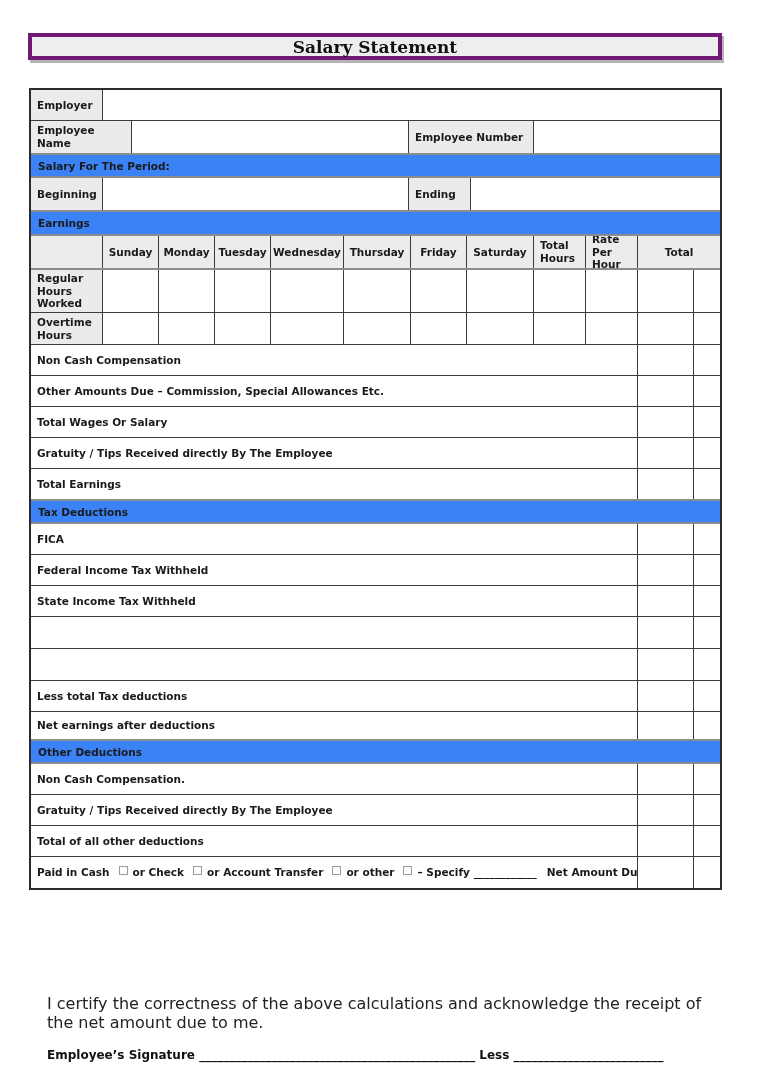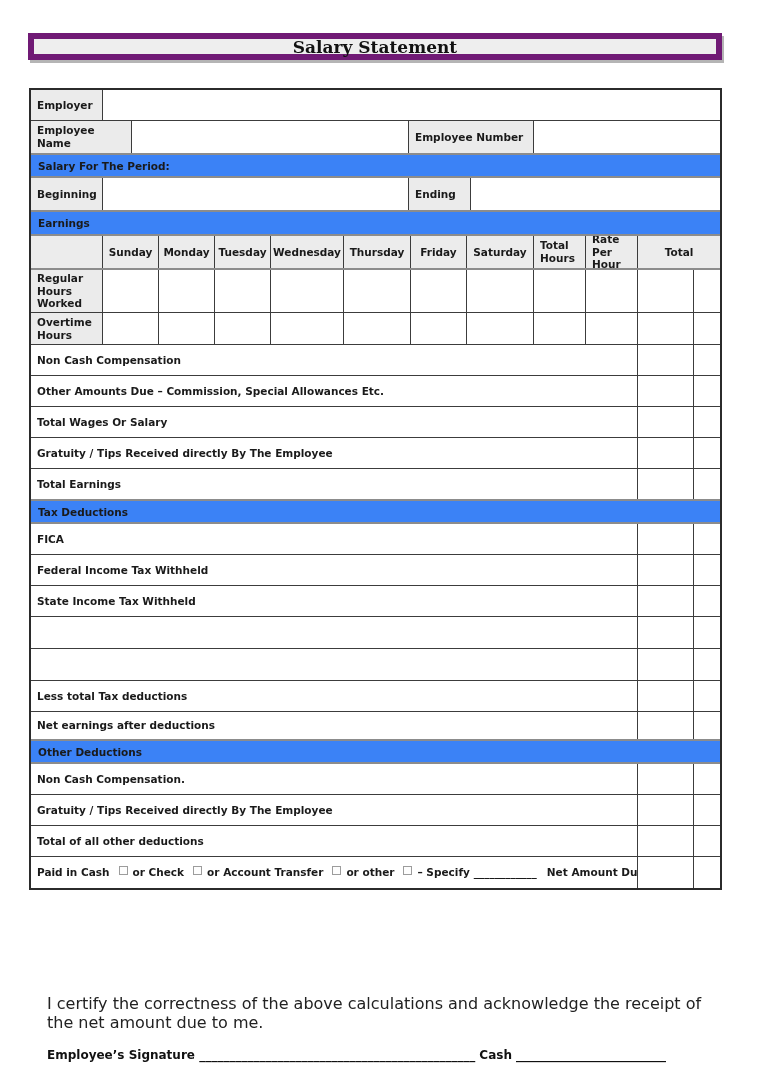--- a/index.html
+++ b/index.html
@@ -4,21 +4,21 @@
 <style>
   html,body{margin:0;padding:0;background:#fff;}
   .sheet{
     width:768px;height:1074px;position:relative;background:#ffffff;
     font-family:"DejaVu Sans","Liberation Sans",sans-serif;color:#1a1a1a;
     overflow:hidden;
   }
   
   .titlebar{
     margin:33px 0 0 28px;width:694px;height:27px;box-sizing:border-box;
-    border:6px solid #701a75;background:#eeeeee;
+    border:4px solid #701a75;background:#eeeeee;
     box-shadow:2px 3px 0 #b5b5b5;
     display:flex;align-items:center;justify-content:center;text-align:center;
   }
   .titlebar h1{
     margin:0;font-family:"DejaVu Serif","Liberation Serif",serif;
     font-size:17px;font-weight:bold;color:#111;
   }
   
   .ftable{
     margin:28px 0 0 29px;width:689px;border:2px solid #2b2b2b;
@@ -243,15 +243,15 @@
         <span class="payseg" style="margin-left:6px">Net Amount Due :</span>
       </div>
       <div class="cell blank" style="width:56px"></div>
       <div class="cell blank" style="width:27px"></div>
     </div>
 
   </div>
 
   <div class="cert">I certify the correctness of the above calculations and acknowledge the receipt of the net amount due to me.</div>
 
-  <div class="sigrow"><span>Employee’s Signature</span><span> </span><span class="uline">______________________________________________</span><span> </span><span>Cash</span><span> </span><span class="uline">_________________________</span></div>
+  <div class="sigrow"><span>Employee’s Signature</span><span> </span><span class="uline">______________________________________________</span><span> </span><span>Less</span><span> </span><span class="uline">_________________________</span></div>
 
 </div>
 
 </body></html>

